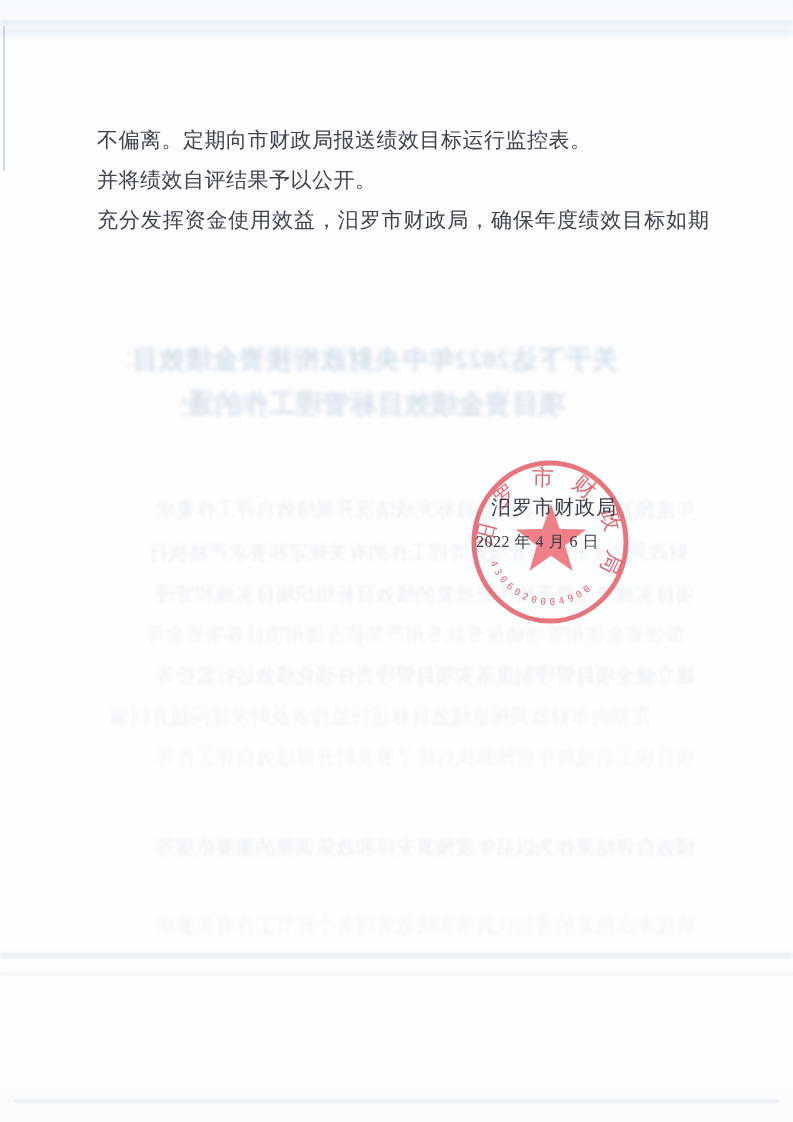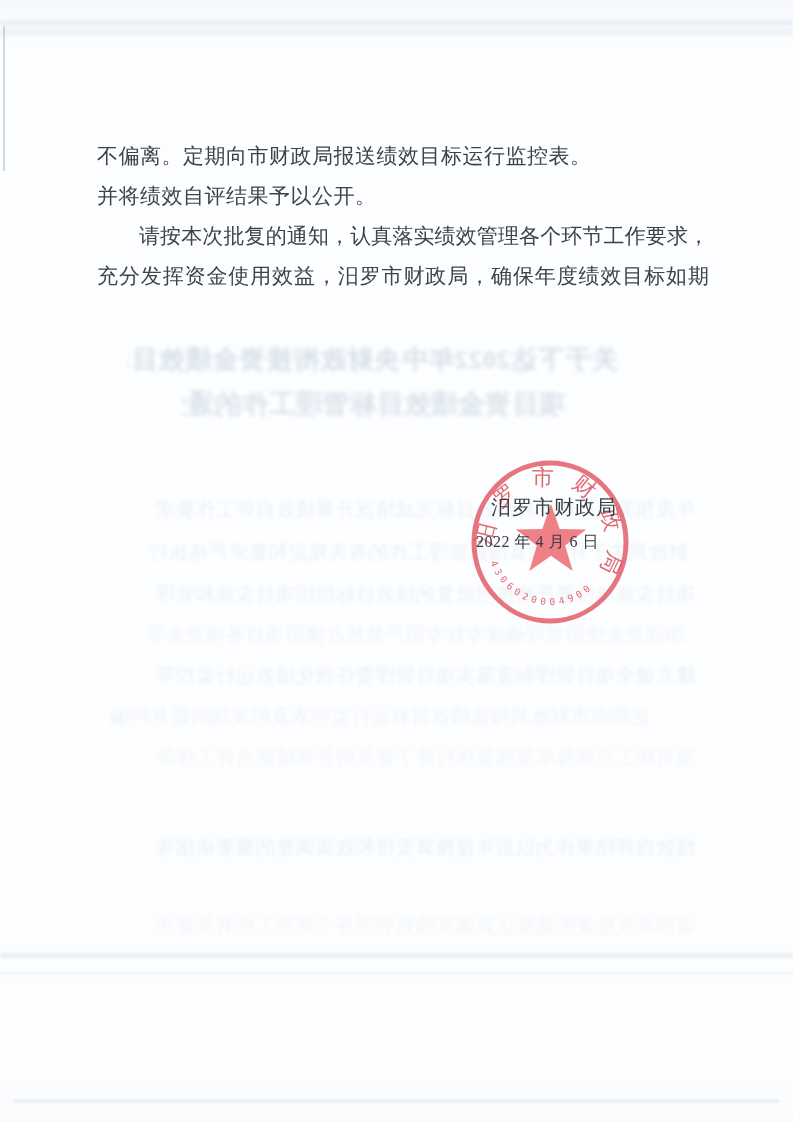--- a/index.html
+++ b/index.html
@@ -40,21 +40,21 @@
   .bl-3 { left: 105px; top: 581px;  width: 590px; }
   .bl-4 { left: 105px; top: 621px;  width: 580px; opacity: .16; }
   .bl-5 { left: 105px; top: 662px;  width: 590px; }
   .bl-6 { left: 105px; top: 703px;  width: 545px; opacity: .16; }
   .bl-7 { left: 105px; top: 744px;  width: 590px; opacity: .13; }
   .bl-8 { left: 105px; top: 834px;  width: 590px; opacity: .20; }
   .bl-9 { left: 105px; top: 912px;  width: 590px; opacity: .12; }
   
   .doc-body {
     position: absolute;
-    left: 97px; top: 136px; width: 612px;
+    left: 97px; top: 120px; width: 612px;
     font-size: 21px; line-height: 40px;
     color: #3e434b;
     z-index: 3;
   }
   .doc-line { height: 40px; letter-spacing: .5px; }
   .doc-line.indent { text-indent: 42px; }
   .doc-line.fill { letter-spacing: 0; text-align: justify; text-align-last: justify; }
   
   .sig-agency {
     position: absolute; left: 491px; top: 494px;
@@ -102,20 +102,19 @@
       <textPath href="#nameArc" startOffset="2">汨罗市财政局</textPath>
     </text>
     <text font-size="9.5" fill="#db4f5b" letter-spacing="4" opacity="0.85" font-family="DejaVu Sans Mono, monospace">
       <textPath href="#codeArc" startOffset="2">4306020004900</textPath>
     </text>
   </svg>
 
   <div class="doc-body">
     <div class="doc-line">不偏离。定期向市财政局报送绩效目标运行监控表。</div>
     <div class="doc-line">并将绩效自评结果予以公开。</div>
-    <div class="doc-line indent fill">请按本次批复的通知，认真落实绩效管理各个环节工作要求，</div>
     <div class="doc-line fill">充分发挥资金使用效益，汨罗市财政局，确保年度绩效目标如期</div>
   </div>
 
   <div class="sig-agency">汨罗市财政局</div>
   <div class="sig-date">2022 年 4 月 6 日</div>
 
 </div>
 
 </body></html>

